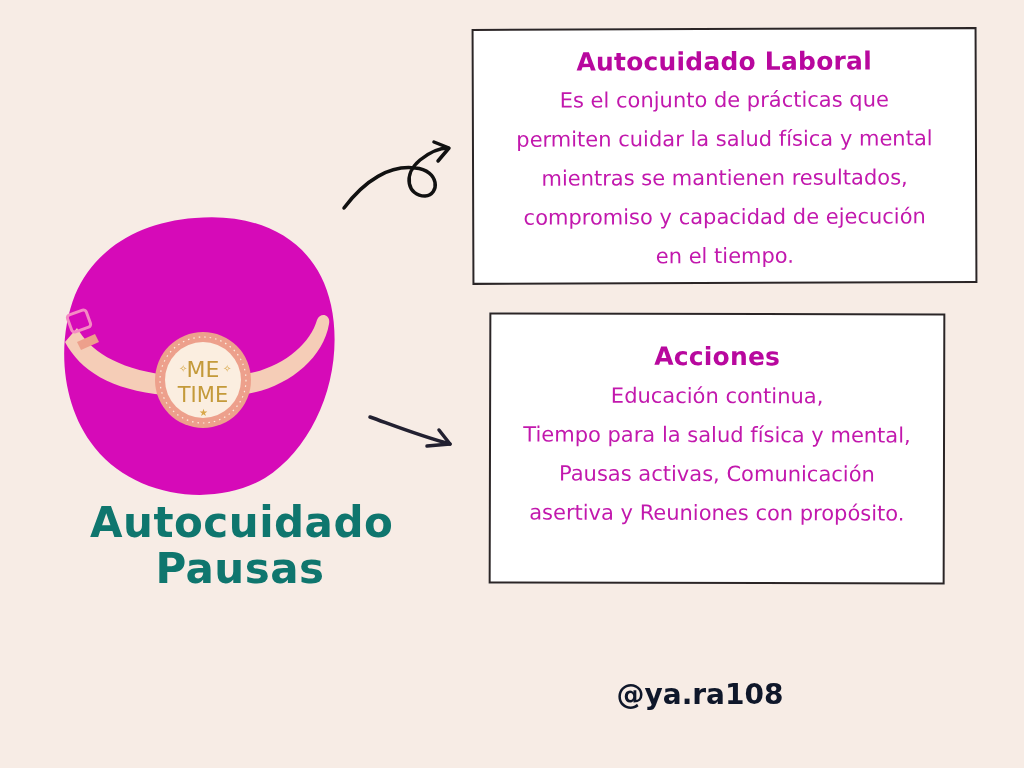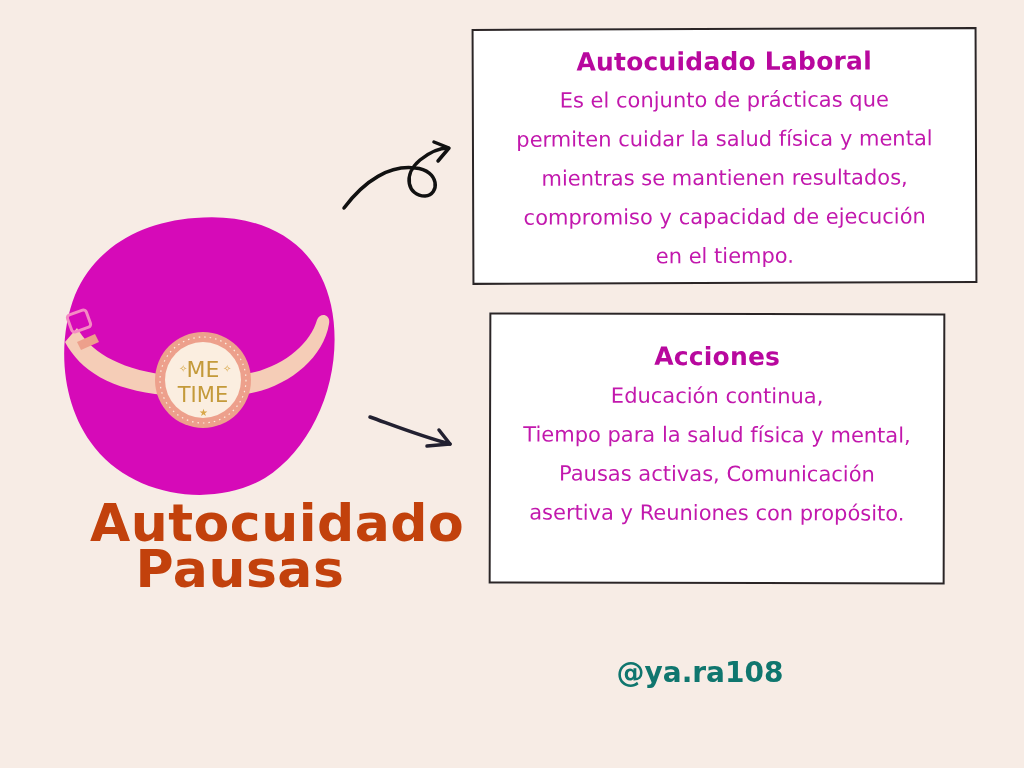--- a/index.html
+++ b/index.html
@@ -39,32 +39,32 @@
   .line { display: block; white-space: nowrap; }
 
   .blob {
     position: absolute; left: 55px; top: 210px; width: 290px; height: 290px;
   }
   .big-title {
     position: absolute; left: 90px; top: 500px; width: 300px;
     text-align: center;
     font-family: "DejaVu Sans", sans-serif;
     font-weight: bold;
-    font-size: 52px;
+    font-size: 42px;
     line-height: 46px;
-    color: #c2410c;
+    color: #0f766e;
     letter-spacing: 0.5px;
   }
   .handle {
-    position: absolute; left: 600px; top: 656px; width: 200px;
+    position: absolute; left: 600px; top: 678px; width: 200px;
     text-align: center;
     font-family: "DejaVu Sans", sans-serif;
     font-weight: bold;
     font-size: 28px;
-    color: #0f766e;
+    color: #0f172a;
   }
   .arrow { position: absolute; }
 </style>
 </head>
 <body>
 
 <svg class="blob" viewBox="0 0 290 290" width="290" height="290">
   <path d="M140 8 C205 2 262 30 276 95 C290 160 262 235 210 268 C160 298 80 288 40 238 C5 195 2 130 20 85 C40 38 85 12 140 8 Z" fill="#d60ab8"></path>
 
   <path d="M22 118 C35 140 60 158 110 165 L110 185 C55 180 25 160 10 132 Z

